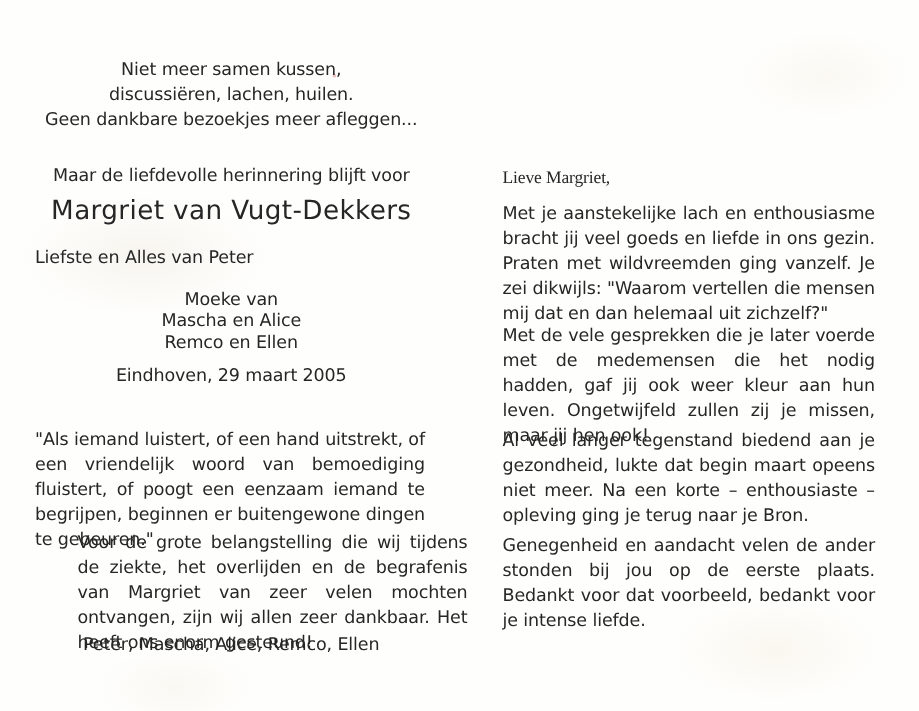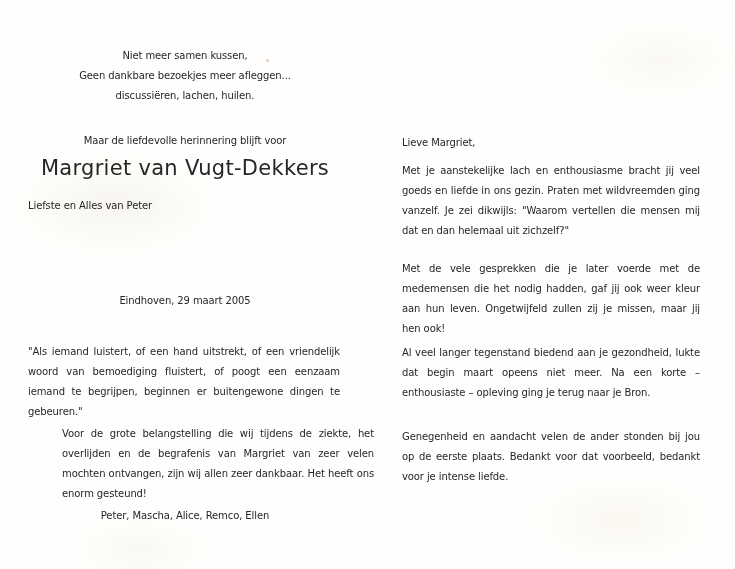--- a/index.html
+++ b/index.html
@@ -29,21 +29,21 @@
     position: absolute;
     left: 266px;
     top: 59px;
     width: 3px;
     height: 3px;
     border-radius: 50%;
     background: rgba(216,150,150,0.55);
   }
   .block {
     position: absolute;
-    font-size: 10px;
+    font-size: 14px;
     line-height: 20px;
     letter-spacing: -0.1px;
   }
   
   .opening {
     left: 28px; top: 46px; width: 314px;
     text-align: center;
   }
   .intro {
     left: 28px; top: 131px; width: 314px;
@@ -80,50 +80,56 @@
     margin-left: 22px;
   }
   .signature {
     left: 28px; top: 506px; width: 314px;
     text-align: center;
   }
   
   .salutation {
     left: 402px; top: 133px; width: 298px;
     text-align: left;
+    font-family: Liberation Serif, serif;
   }
   .para {
     left: 402px; width: 298px;
     text-align: justify;
     margin: 0;
   }
   .p1 { top: 161px; }
   .p2 { top: 259px; }
   .p3 { top: 343px; }
   .p4 { top: 427px; }
 </style>
 </head>
 <body>
 
 <div class="card">
 
   <span class="speck"></span>
 
   <div class="block opening">
     <div>Niet meer samen kussen,</div>
+    <div>discussiëren, lachen, huilen.</div>
     <div>Geen dankbare bezoekjes meer afleggen...</div>
-    <div>discussiëren, lachen, huilen.</div>
   </div>
 
   <div class="block intro">Maar de liefdevolle herinnering blijft voor</div>
 
   <h1 class="block name">Margriet van Vugt-Dekkers</h1>
 
   <div class="block subtitle">Liefste en Alles van Peter</div>
 
+  <div class="block family">
+    <div>Moeke van</div>
+    <div>Mascha en Alice</div>
+    <div>Remco en Ellen</div>
+  </div>
 
   <div class="block placedate">Eindhoven, 29 maart 2005</div>
 
   <div class="block quote">"Als iemand luistert, of een hand uitstrekt, of een vriendelijk woord van bemoediging fluistert, of poogt een eenzaam iemand te begrijpen, beginnen er buitengewone dingen te gebeuren."</div>
 
   <div class="block thanks">Voor de grote belangstelling die wij tijdens de ziekte, het overlijden en de begrafenis van Margriet van zeer velen mochten ontvangen, zijn wij allen zeer dankbaar. Het heeft ons enorm gesteund!</div>
 
   <div class="block signature">Peter, Mascha, Alice, Remco, Ellen</div>
 
   <div class="block salutation">Lieve Margriet,</div>

